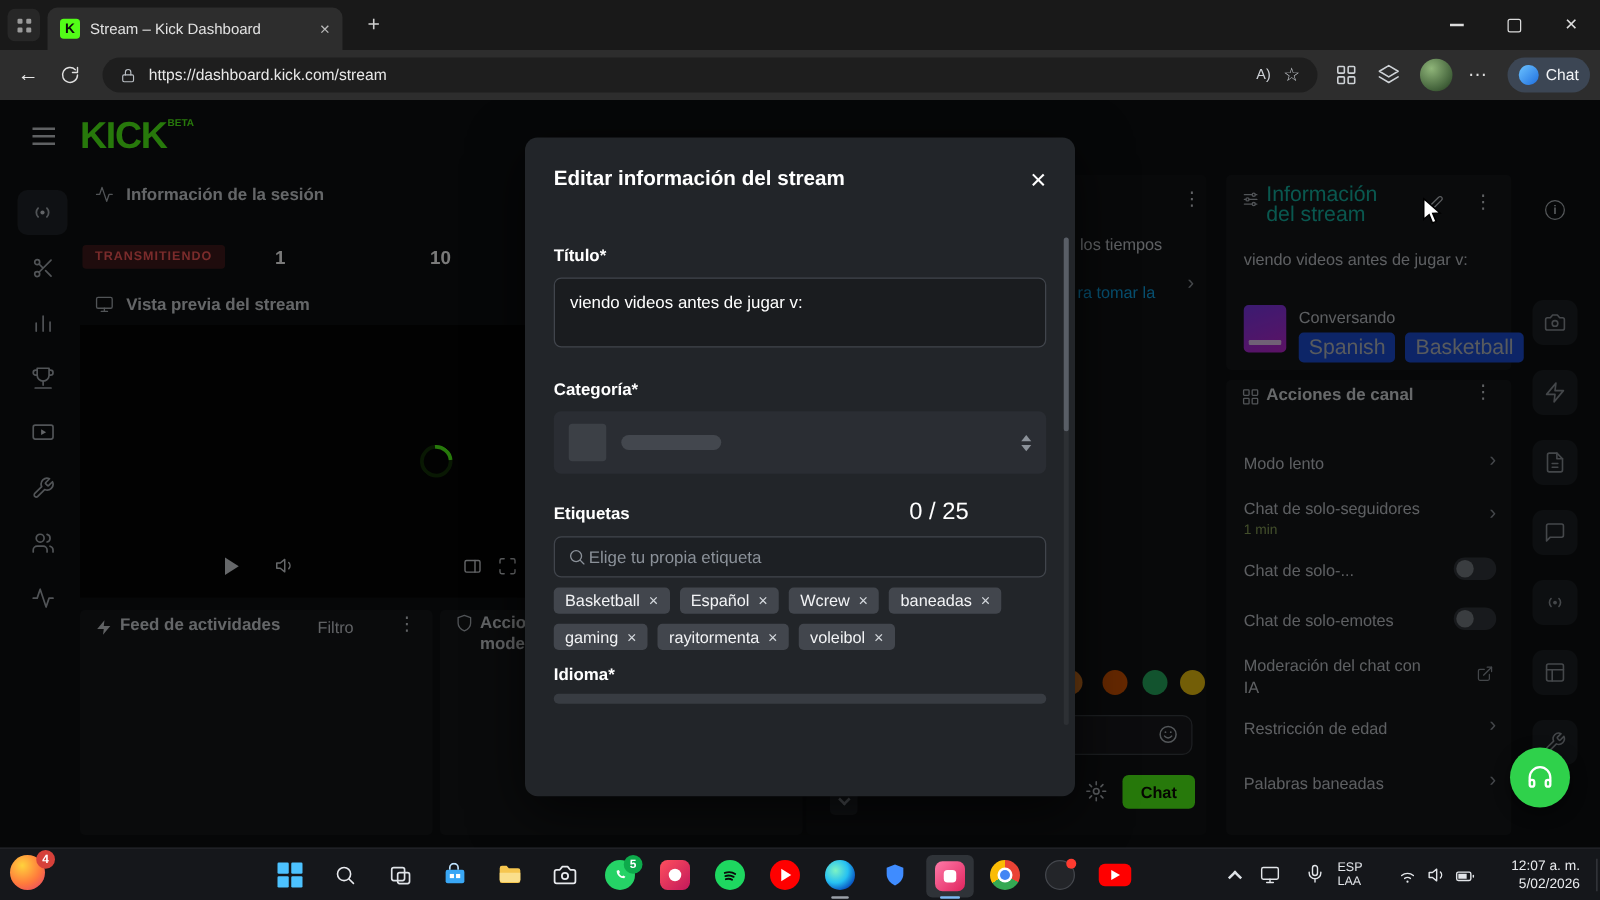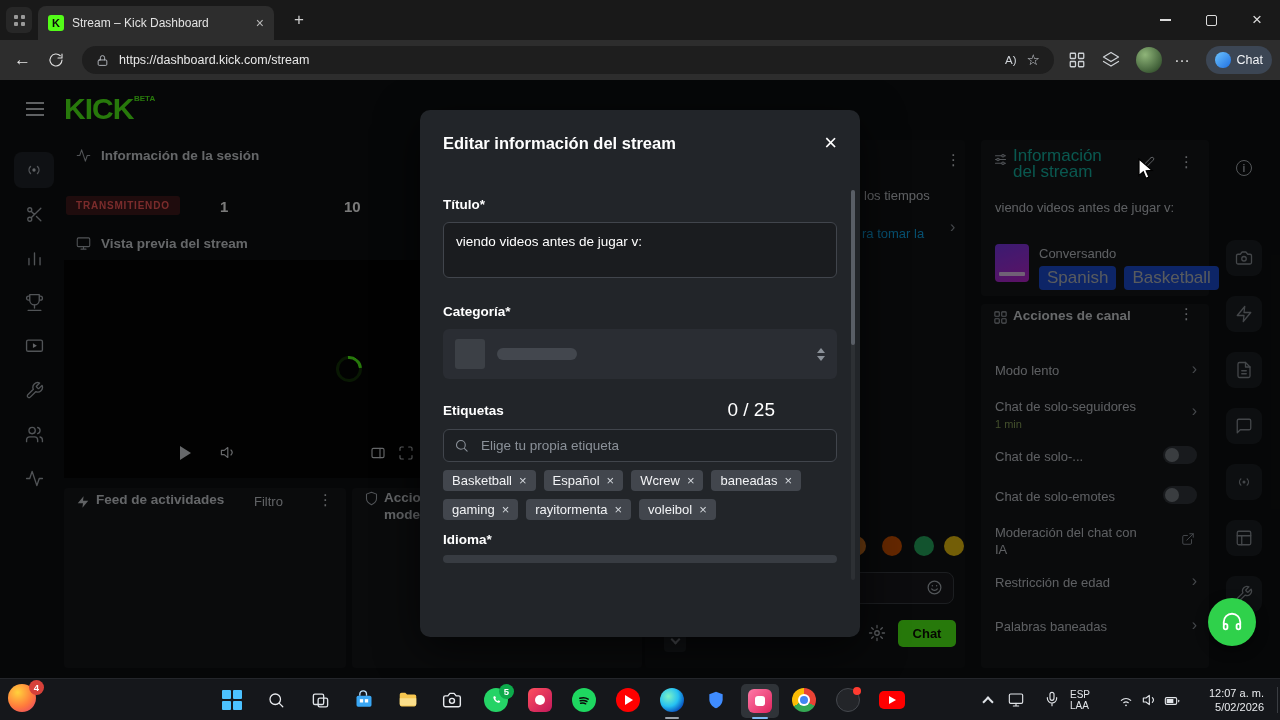--- a/index.html
+++ b/index.html
@@ -41,38 +41,38 @@
   .chip-sm{background:#1d4ed8;border-radius:4px;padding:2px 8px;font-size:17px;color:#b9bec4;white-space:nowrap}
   .toggle{position:absolute;width:34px;height:18px;border-radius:9px;background:#34383d}
   .toggle i{position:absolute;left:2px;top:2px;width:14px;height:14px;border-radius:50%;background:#7a8086}
   .ca-label{position:absolute;left:14px;font-size:13px;color:#c3c7cc;line-height:17px}
   .ca-chev{position:absolute;right:12px;font-size:16px;color:#8f959c}
   .stripbtn{position:absolute;left:1226px;width:36px;height:36px;background:#1d2125;border-radius:9px;
     display:flex;align-items:center;justify-content:center}
   
   .modal{position:absolute;left:420px;top:30px;width:440px;height:527px;background:#222529;border-radius:10px;
     z-index:40;box-shadow:0 12px 44px rgba(0,0,0,.65);color:#fff;overflow:hidden}
-  .m-head{display:flex;justify-content:space-between;align-items:flex-start;padding:24px 23px 0}
+  .m-head{display:flex;justify-content:space-between;align-items:center;padding:24px 23px 0}
   .m-title{font-size:16.5px;font-weight:bold}
   .m-close{font-size:22px;line-height:18px;color:#fff;cursor:default}
   .m-body{padding:0 23px;position:relative}
   .m-label{font-size:13.5px;font-weight:bold}
   .m-ta{margin-top:10px;height:56px;border:1px solid #41454c;border-radius:6px;background:#1a1c1f;
     padding:11px 12px;font-size:13.5px;color:#fff}
   .m-select{margin-top:10px;height:50px;background:#2a2d33;border-radius:6px;display:flex;align-items:center;
     gap:12px;padding:0 12px}
   .skel-thumb{width:30px;height:30px;border-radius:3px;background:#3c4046}
   .skel-bar{width:80px;height:12px;border-radius:6px;background:#43474e}
   .stepper{margin-left:auto;display:flex;flex-direction:column;gap:3px;align-items:center}
   .tri-up{width:0;height:0;border-left:4px solid transparent;border-right:4px solid transparent;border-bottom:5px solid #8b9199}
   .tri-dn{width:0;height:0;border-left:4px solid transparent;border-right:4px solid transparent;border-top:5px solid #8b9199}
   .m-tagsrow{margin-top:20px;display:flex;align-items:center}
   .m-counter{margin-left:auto;margin-right:62px;font-size:19px;font-weight:normal}
   .m-search{margin-top:8px;height:33px;border:1px solid #41454c;border-radius:6px;display:flex;align-items:center;
-    gap:12px;padding:0 10px;background:#1d2024}
+    gap:2px;padding:0 10px;background:#1d2024}
   .m-search input{flex:1;background:transparent;border:none;outline:none;color:#fff;font-size:13.5px;
     font-family:"Liberation Sans","DejaVu Sans",sans-serif}
   .m-search input::placeholder{color:#8b9199}
   .chips{margin-top:8px;display:flex;flex-wrap:wrap;gap:8px;width:360px}
   .chip{background:#42464d;border-radius:4px;padding:3px 9px;font-size:13px;color:#f2f3f5;
     display:flex;align-items:center;gap:7px}
   .chip b{font-weight:normal;color:#d4d8dd;font-size:13px;line-height:1}
   .m-helper{margin-top:10px;font-size:13px;color:#a9aeb5;line-height:20px;width:392px}
   .m-skel2{margin-top:8px;height:8px;border-radius:4px;background:#383c42}
   .m-track{position:absolute;right:5px;top:80px;width:4px;height:390px;background:#2d3034;border-radius:2px}

